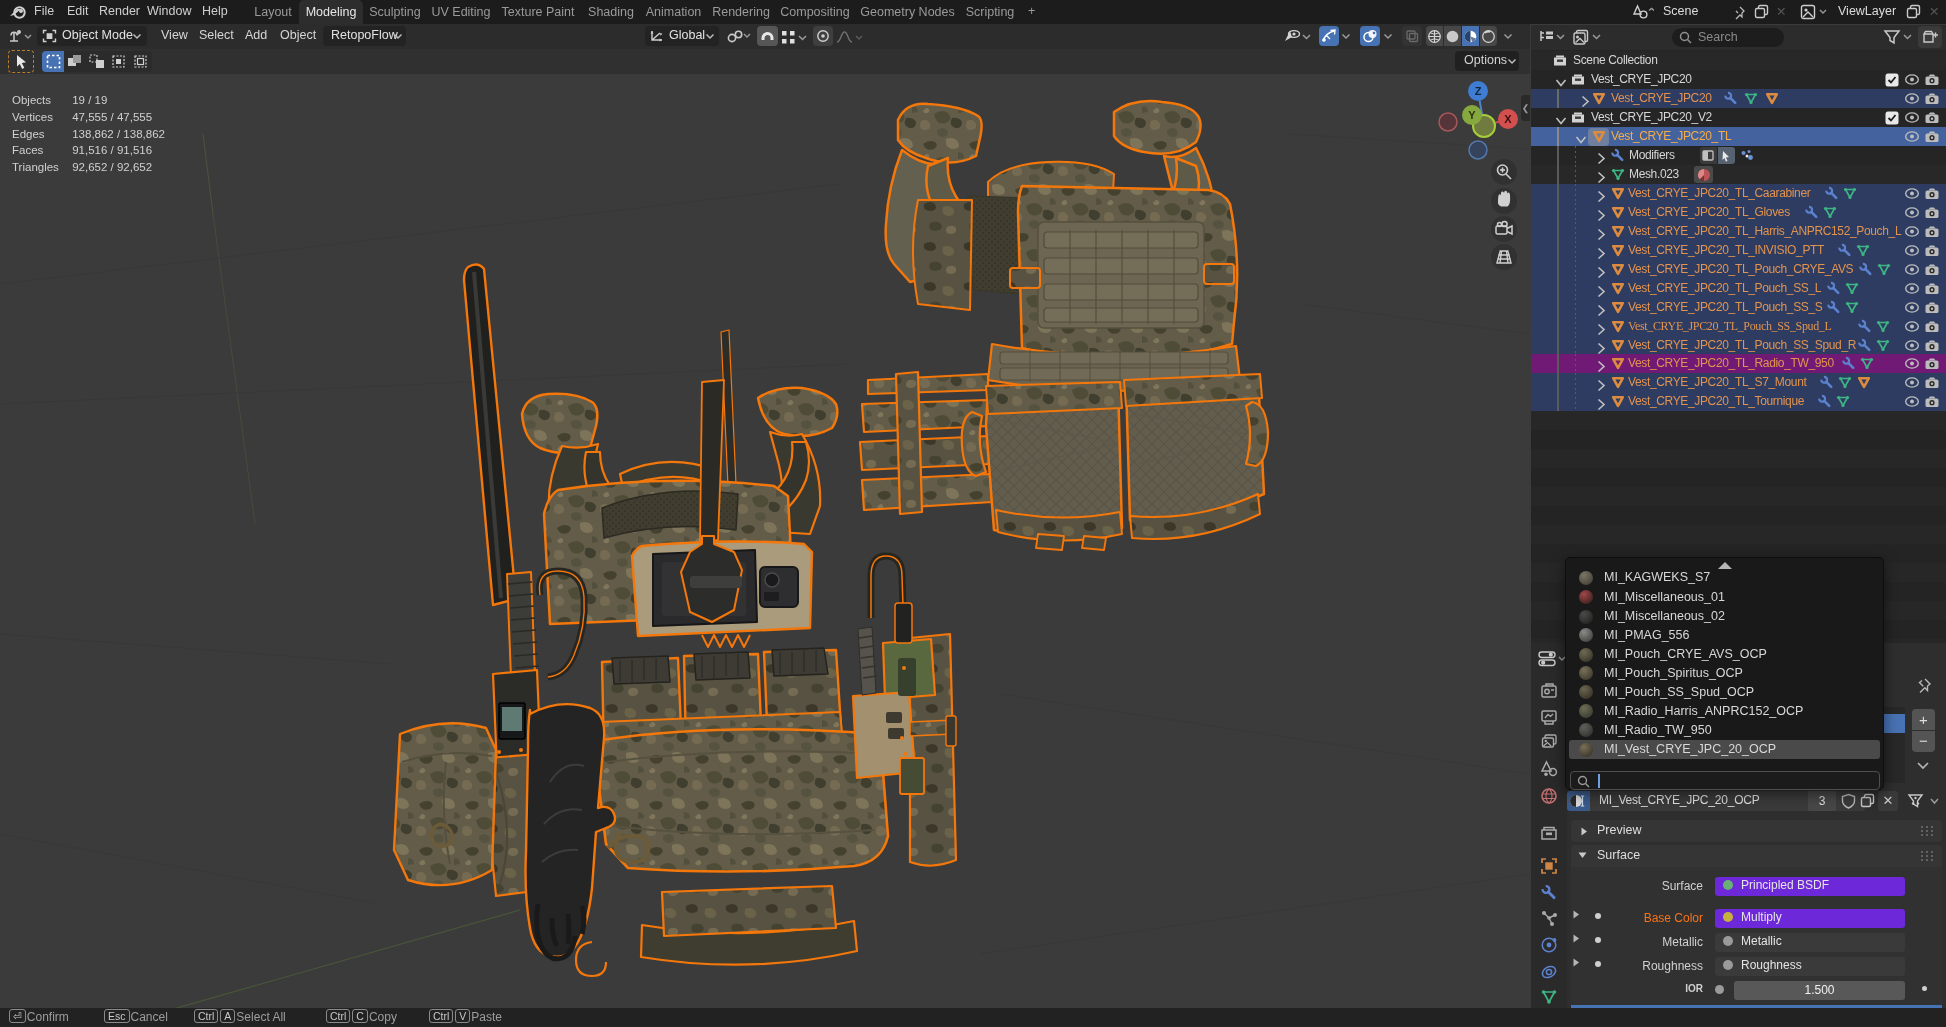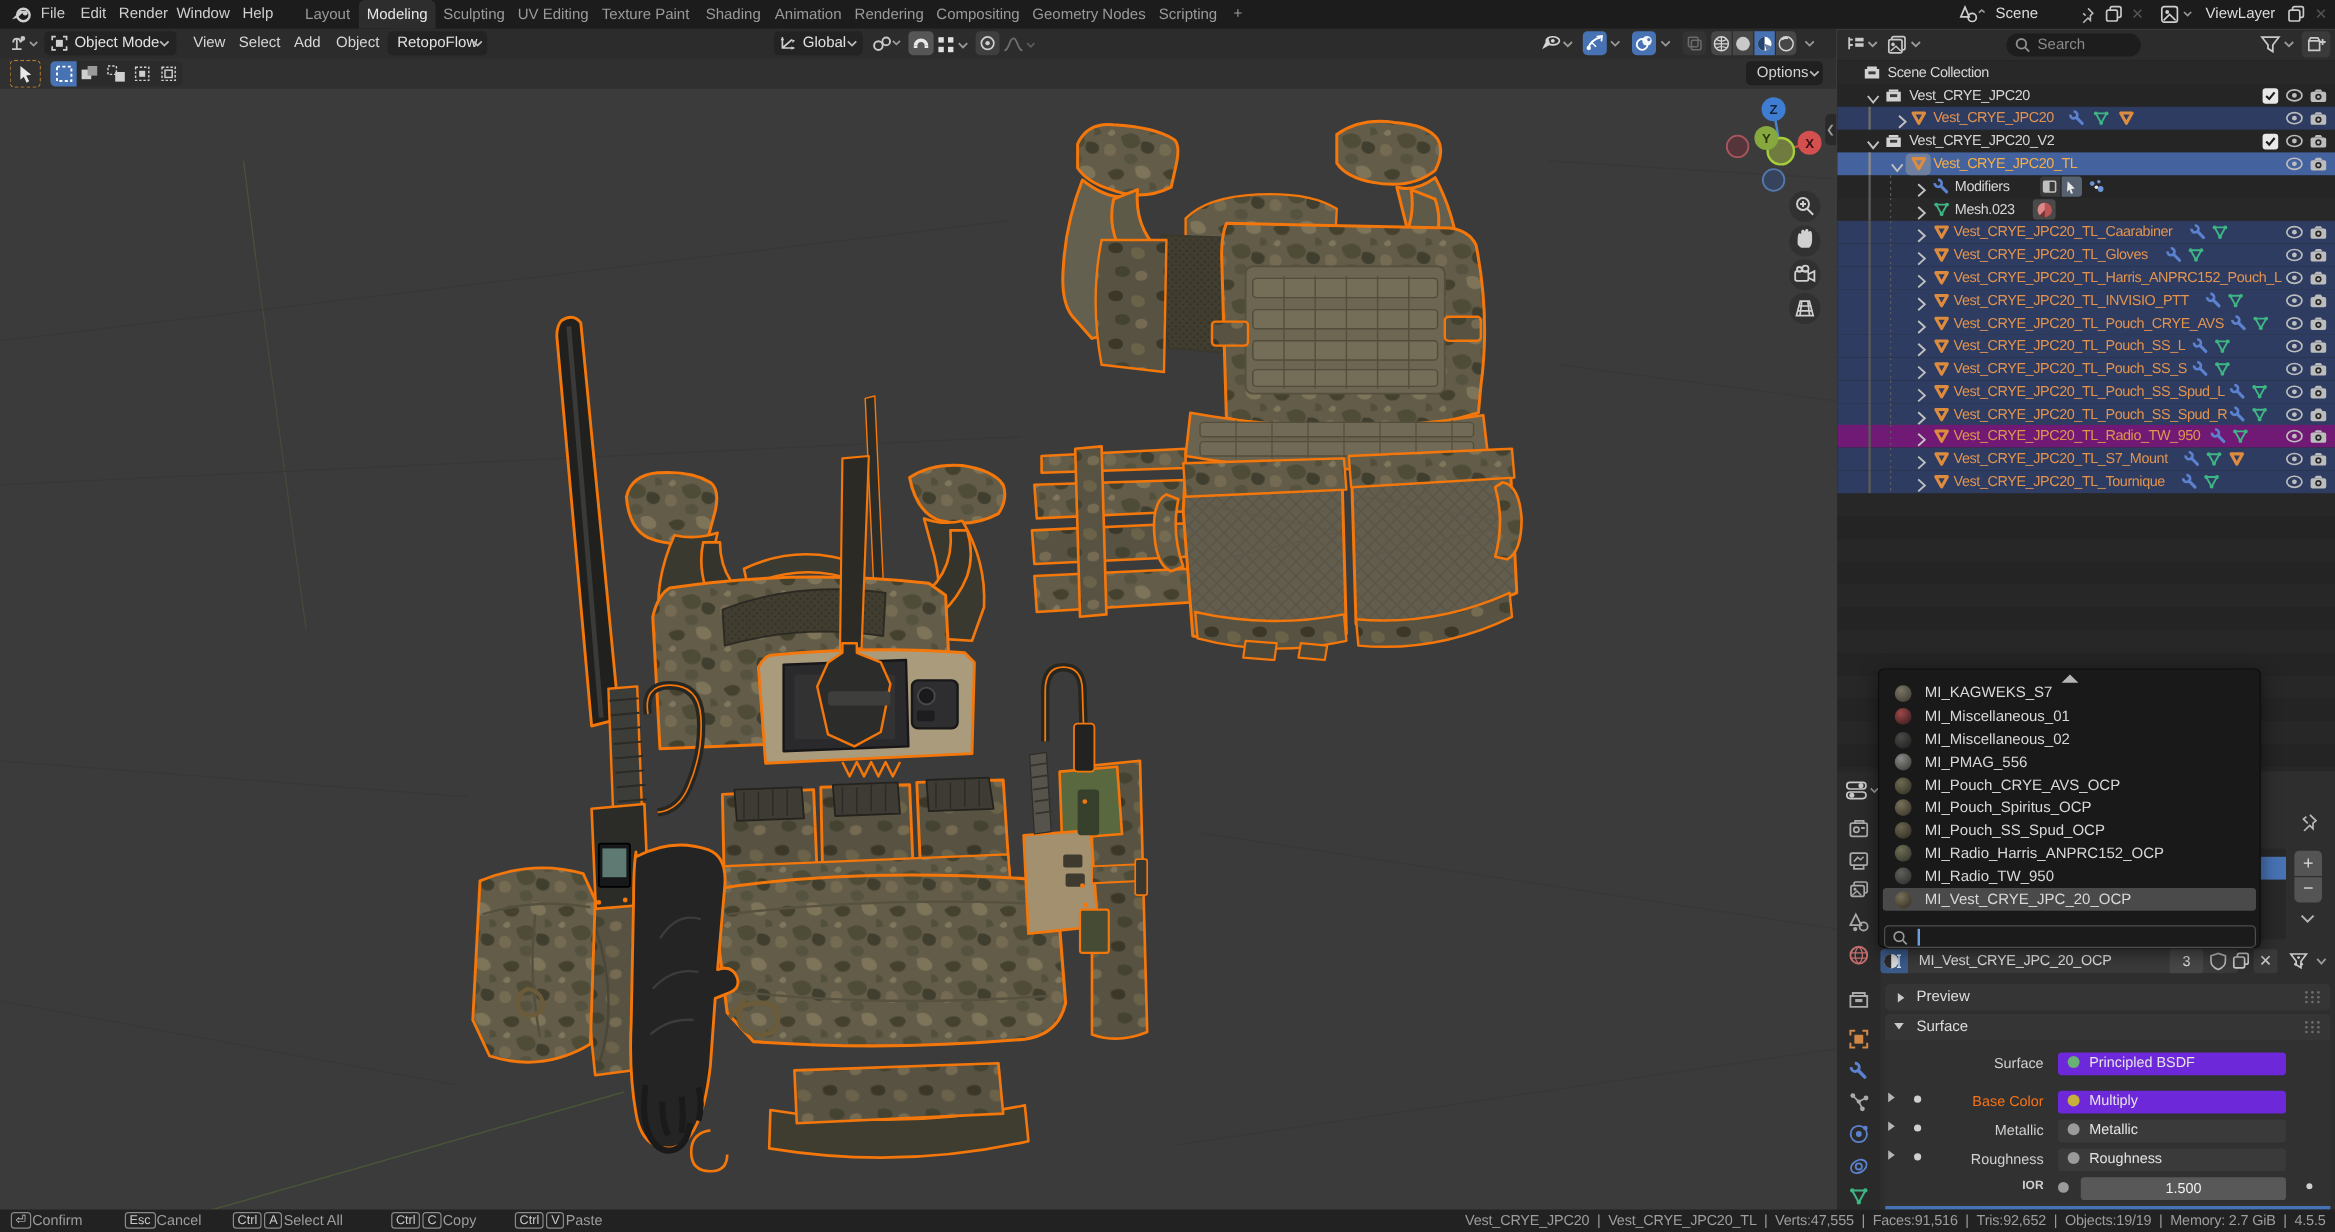--- a/index.html
+++ b/index.html
@@ -326,20 +326,27 @@
       <circle cx="7.5" cy="7.5" r="5.8" fill="none" stroke="#d6d6d6" stroke-width="1.2"></circle>
       <path d="M4 4 a5 5 0 0 1 5 -1" fill="none" stroke="#d6d6d6" stroke-width="1.6"></path>
     </svg>
   </div>
   <svg class="abs" style="left:1503px;top:9px" width="10" height="7" viewBox="0 0 10 7">
         <path d="M1.5 1.5 l3.5 3.5 l3.5-3.5" stroke="#9a9a9a" stroke-width="1.5" fill="none"></path>
       </svg>
 </div>
 
 <div id="viewport" class="abs">
+  <div id="stats">
+    <div><span class="lbl">Objects</span> 19 / 19</div>
+    <div><span class="lbl">Vertices</span> 47,555 / 47,555</div>
+    <div><span class="lbl">Edges</span> 138,862 / 138,862</div>
+    <div><span class="lbl">Faces</span> 91,516 / 91,516</div>
+    <div><span class="lbl">Triangles</span> 92,652 / 92,652</div>
+  </div>
   
   <svg class="abs" style="left:0;top:0" width="1530" height="934" viewBox="0 0 1530 934">
     <line x1="203" y1="60" x2="213" y2="140" stroke="#4e5c3c" stroke-width="1" opacity="0.8"></line>
     <line x1="213" y1="140" x2="255" y2="450" stroke="#4e5c3c" stroke-width="1" opacity="0.5"></line>
     <line x1="520" y1="836" x2="100" y2="956" stroke="#4a5a38" stroke-width="1.2" opacity="0.9"></line>
     <g stroke="#373737" stroke-width="1" opacity="0.8">
       <line x1="0" y1="210" x2="840" y2="110"></line>
       <line x1="0" y1="330" x2="850" y2="290"></line>
       <line x1="1290" y1="60" x2="1530" y2="75"></line>
       <line x1="1300" y1="230" x2="1530" y2="260"></line>
@@ -933,21 +940,21 @@
         <svg class="oi" style="left:313px;top:2px" width="16" height="15">
           <use href="#dtri"></use>
         </svg>
         <svg class="oi" style="left:373px;top:2px" width="16" height="15">
           <use href="#eye"></use>
         </svg>
         <svg class="oi" style="left:393px;top:2px" width="16" height="15">
           <use href="#cam"></use>
         </svg>
       </div>
-  <div class="orow" style="top:267px;background:#2d3c60;">
+  <div class="orow" style="top:267px;background:#2d3c60;font-family:Liberation Serif, serif;">
         <div class="abs" style="left:26px;top:0;width:1.5px;height:19px;background:#5a5a5a"></div>
         <div class="abs" style="left:44px;top:0;width:1px;height:19px;background:repeating-linear-gradient(#5a5a5a 0 2px,transparent 2px 5px)"></div>
         <svg class="oi" style="left:62px;top:5px" width="16" height="15">
           <use href="#chevr"></use>
         </svg>
         <svg class="oi" style="left:79px;top:2px" width="16" height="15">
           <use href="#otri"></use>
         </svg>
         <span class="nm" style="left:97px;color:#e29350">Vest_CRYE_JPC20_TL_Pouch_SS_Spud_L</span>
         <svg class="oi" style="left:326px;top:2px" width="16" height="15">
@@ -1249,21 +1256,20 @@
   <span class="abs" style="left:391px;top:343px;width:5px;height:5px;border-radius:50%;background:#cfcfcf"></span>
   <div class="abs" style="left:40px;top:362px;width:371px;height:3px;background:#4772b3"></div>
 </div>
 
 <div id="status" class="abs">
   <span style="position:absolute;left:8px"><span class="kcap">⏎</span>Confirm</span>
   <span style="position:absolute;left:103px"><span class="kcap">Esc</span>Cancel</span>
   <span style="position:absolute;left:193px"><span class="kcap">Ctrl</span><span class="kcap">A</span>Select All</span>
   <span style="position:absolute;left:325px"><span class="kcap">Ctrl</span><span class="kcap">C</span>Copy</span>
   <span style="position:absolute;left:428px"><span class="kcap">Ctrl</span><span class="kcap">V</span>Paste</span>
-  <span style="position:absolute;right:8px;letter-spacing:-0.15px;white-space:nowrap">Vest_CRYE_JPC20 &nbsp;| &nbsp;Vest_CRYE_JPC20_TL &nbsp;| &nbsp;Verts:47,555 &nbsp;| &nbsp;Faces:91,516 &nbsp;| &nbsp;Tris:92,652 &nbsp;| &nbsp;Objects:19/19 &nbsp;| &nbsp;Memory: 2.7 GiB &nbsp;| &nbsp;4.5.5</span>
 </div>
 
 <div id="popup" class="abs">
   <svg class="abs" style="left:150px;top:3px" width="18" height="9" viewBox="0 0 18 9">
         <path d="M2 8 L9 1 L16 8 Z" fill="#b5b5b5"></path>
       </svg>
   <div class="prow" style="top:10px">
         <span class="ic" style="background:radial-gradient(circle at 35% 30%,#7a7566,#3a372c)"></span>
         <span class="tx">MI_KAGWEKS_S7</span>
       </div>

